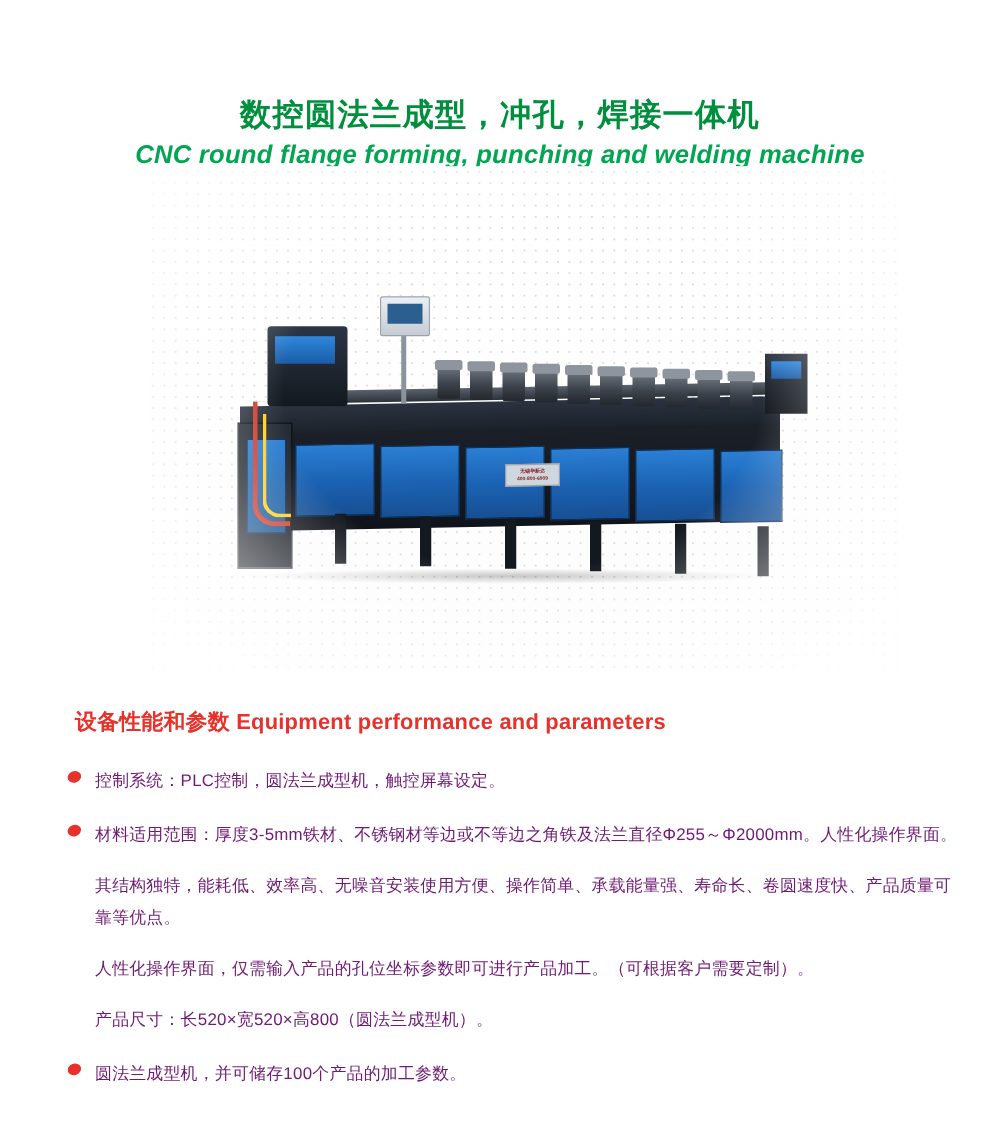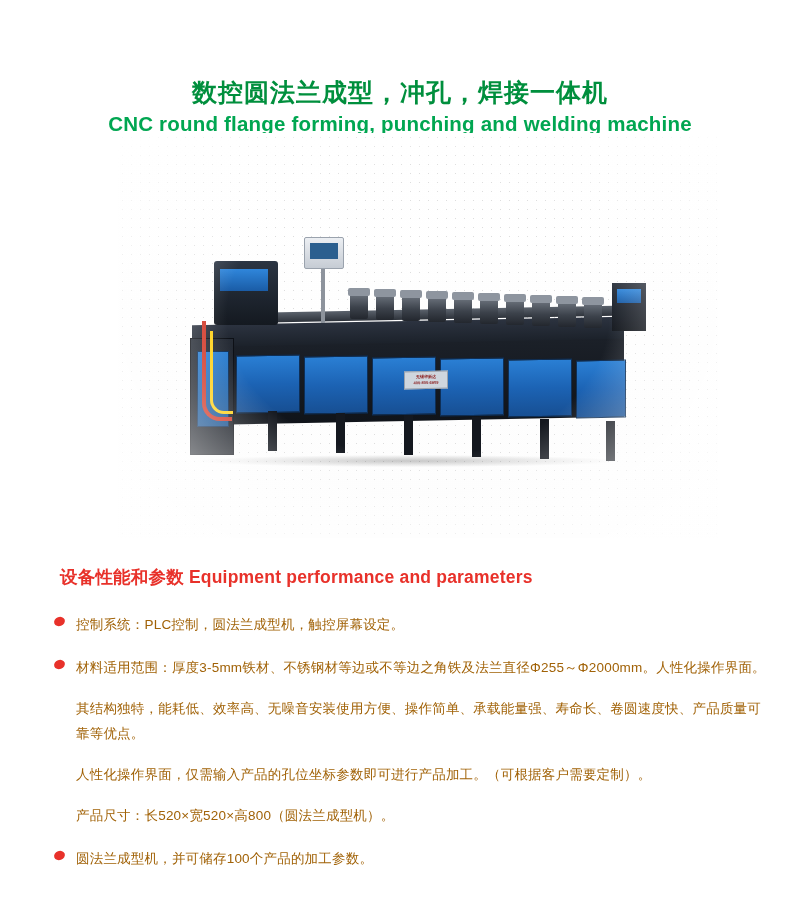--- a/index.html
+++ b/index.html
@@ -36,20 +36,21 @@
     line-height: 32px;
     margin: 0;
   }
   .title-en {
     font-size: 20.5px;
     font-weight: bold;
     color: #00a651;
     letter-spacing: 0.2px;
     line-height: 28px;
     margin: 2px 0 0 0;
+    font-style: italic;
   }
 
   
   .photo {
     position: absolute;
     left: 118px;
     top: 133px;
     width: 600px;
     height: 405px;
     background:
@@ -265,21 +266,21 @@
     top: 5px;
     width: 11px;
     height: 9px;
     background: #e8312a;
     border-radius: 50% 50% 50% 50%;
     transform: rotate(-20deg);
   }
   .bullet-line {
     font-size: 13.5px;
     line-height: 25px;
-    color: #a16207;
+    color: #701a75;
     letter-spacing: 0.2px;
   }
   .bullet-line.sub {
     margin-top: 16px;
   }
 </style>
 </head>
 <body>
 
 <div class="page">

